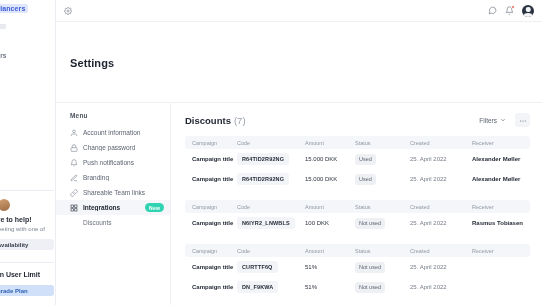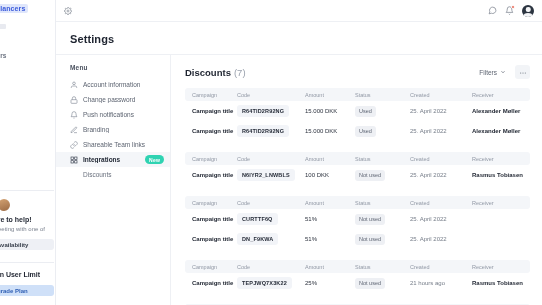--- a/index.html
+++ b/index.html
@@ -47,21 +47,21 @@
   }
   .fl-plan { margin-top: 12px; border-top:1px solid #ebedf2; padding-top:8px; }
   .fl-plan-title { font-size:7px; font-weight:700; color:#1f2430; white-space:nowrap; }
   .fl-upgrade {
     margin-top:7px; height:11px; border-radius:3px; background:#cfe0f8;
     display:flex; align-items:center; padding-left:4px;
     font-size:6px; font-weight:700; color:#2f5fb4; white-space:nowrap;
   }
 
   
-  .main { flex: 1; display: flex; flex-direction: column; background:#ffffff; min-width: 0; }
+  .main { flex: 1; display: flex; flex-direction: column; background:#ffffff; min-width: 0; gap: 24px; }
 
   .topbar {
     height: 22px; flex: 0 0 22px;
     border-bottom: 1px solid #eef0f4;
     display: flex; align-items: center; justify-content: space-between;
     padding: 0 8px 0 8px; background:#ffffff;
   }
   .topbar-left { display:flex; align-items:center; }
   .topbar-right { display:flex; align-items:center; gap:8px; }
   .ic { color:#7c838f; display:flex; align-items:center; justify-content:center; }

